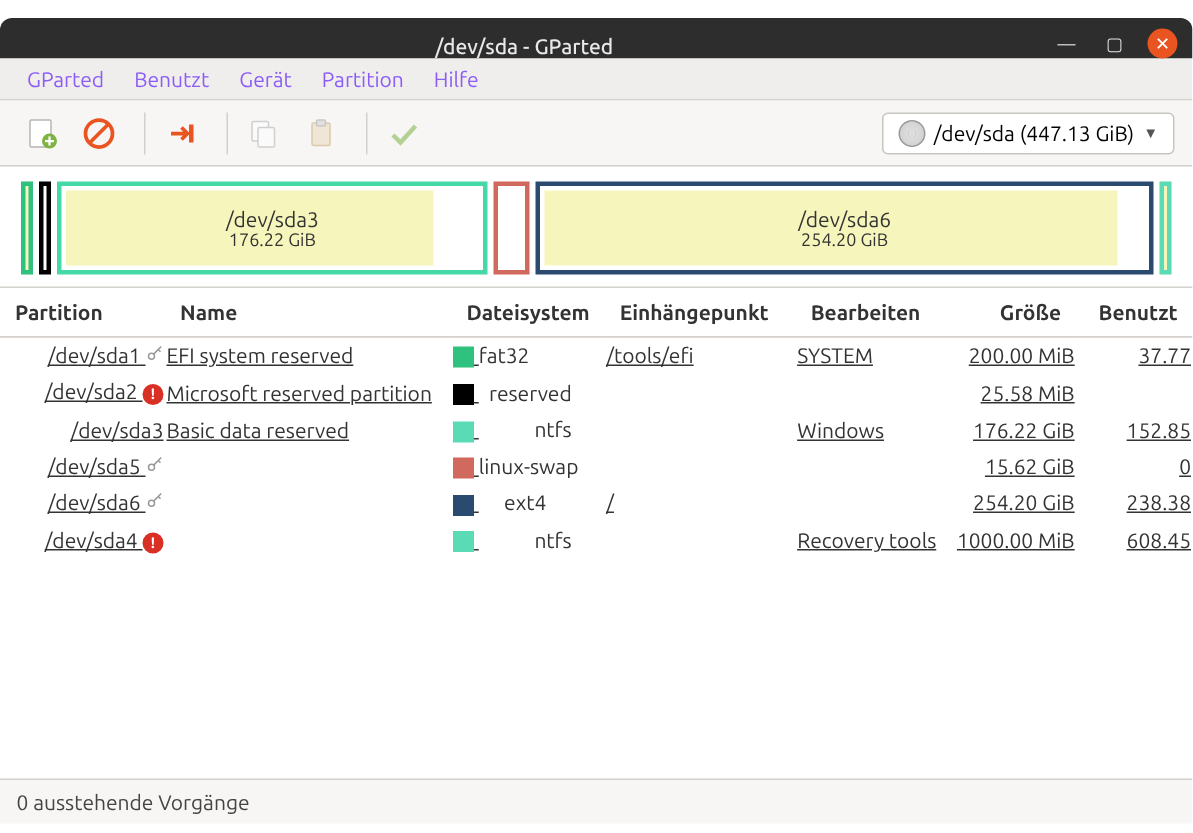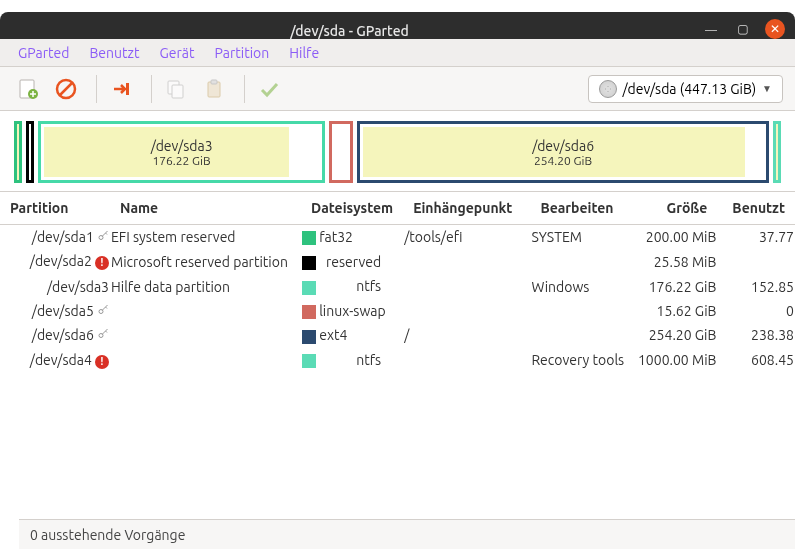--- a/index.html
+++ b/index.html
@@ -19,25 +19,25 @@
 .device-select .disk-icon { width: 18px; height: 18px; border-radius: 50%; border: 1px solid #999; background: radial-gradient(circle,#ddd 20%,#bbb 22%,#ddd 24%,#ccc); }
 .device-select .arrow { font-size: 10px; color: #555; }
 .diagram { display: flex; padding: 10px 14px 8px 14px; gap: 4px; height: 80px; }
 .dblock { border: 3px solid; position: relative; display: flex; flex-direction: column; align-items: center; justify-content: center; font-size: 13px; color: #333; }
 .dblock .fill { position: absolute; top: 3px; left: 3px; bottom: 3px; background: #f5f5bc; }
 .dblock span { position: relative; z-index: 1; }
 .table-wrap { overflow-x: auto; height: 328px; border-top: 1px solid #d4d0cc; }
 table { border-collapse: collapse; min-width: 100%; }
 th { text-align: left; font-weight: 600; color: #333; padding: 8px 10px; border-bottom: 1px solid #d4d0cc; background: #fff; white-space: nowrap; }
 th.right, td.right { text-align: right; }
-td { padding: 4px 1px; color: #333; white-space: nowrap; }
+td { padding: 4px 1px; color: #333; white-space: nowrap; text-decoration: underline; }
 .key-icon { display: inline-block; width: 12px; height: 12px; color: #999; }
 .warn-icon { display: inline-block; width: 14px; height: 14px; border-radius: 50%; background: #d93025; color: #fff; font-size: 10px; text-align: center; line-height: 14px; font-weight: bold; }
 .fs-box { display: inline-block; width: 14px; height: 14px; vertical-align: middle; }
-.statusbar { height: 30px; border-top: 1px solid #d4d0cc; display: flex; align-items: center; padding: 0 11px; color: #444; background: #f7f6f5; margin-left: 19px; }
+.statusbar { height: 30px; border-top: 1px solid #d4d0cc; display: flex; align-items: center; padding: 0 11px; color: #444; background: #f7f6f5; }
 </style>
 </head>
 <body>
 
 <div class="titlebar">
   <span class="titlebar-title">/dev/sda - GParted</span>
   <span class="win-btn">
       <span class="win-icon">—</span>
     </span>
   <span class="win-btn">
@@ -151,21 +151,21 @@
           <td class="right">/dev/sda2 <span class="warn-icon">!</span></td>
           <td>Microsoft reserved partition</td>
           <td><span class="fs-box" style="background:#000000"></span> <span style="display:inline-block;min-width:62px;text-align:right">reserved</span></td>
           <td></td>
           <td></td>
           <td class="right">25.58 MiB</td>
           <td class="right"></td>
         </tr>
         <tr>
           <td class="right">/dev/sda3 </td>
-          <td>Hilfe data partition</td>
+          <td>Basic data reserved</td>
           <td><span class="fs-box" style="background:#5adbb5"></span> <span style="display:inline-block;min-width:62px;text-align:right">ntfs</span></td>
           <td></td>
           <td>Windows</td>
           <td class="right">176.22 GiB</td>
           <td class="right">152.85</td>
         </tr>
         <tr>
           <td class="right">/dev/sda5 <span class="key-icon"><svg width="12" height="12" viewBox="0 0 24 24" fill="none" stroke="#999" stroke-width="2">
                 <circle cx="8" cy="15" r="4"></circle>
                 <path d="M10.5 12.5L21 2M17 6l3 3"></path>
@@ -176,21 +176,21 @@
           <td></td>
           <td class="right">15.62 GiB</td>
           <td class="right">0</td>
         </tr>
         <tr>
           <td class="right">/dev/sda6 <span class="key-icon"><svg width="12" height="12" viewBox="0 0 24 24" fill="none" stroke="#999" stroke-width="2">
                 <circle cx="8" cy="15" r="4"></circle>
                 <path d="M10.5 12.5L21 2M17 6l3 3"></path>
               </svg></span></td>
           <td></td>
-          <td><span class="fs-box" style="background:#2b4a6f"></span> <span style="display:inline-block;min-width:62px;text-align:left">ext4</span></td>
+          <td><span class="fs-box" style="background:#2b4a6f"></span> <span style="display:inline-block;min-width:62px;text-align:center">ext4</span></td>
           <td>/</td>
           <td></td>
           <td class="right">254.20 GiB</td>
           <td class="right">238.38</td>
         </tr>
         <tr>
           <td class="right">/dev/sda4 <span class="warn-icon">!</span></td>
           <td></td>
           <td><span class="fs-box" style="background:#5adbb5"></span> <span style="display:inline-block;min-width:62px;text-align:right">ntfs</span></td>
           <td></td>

